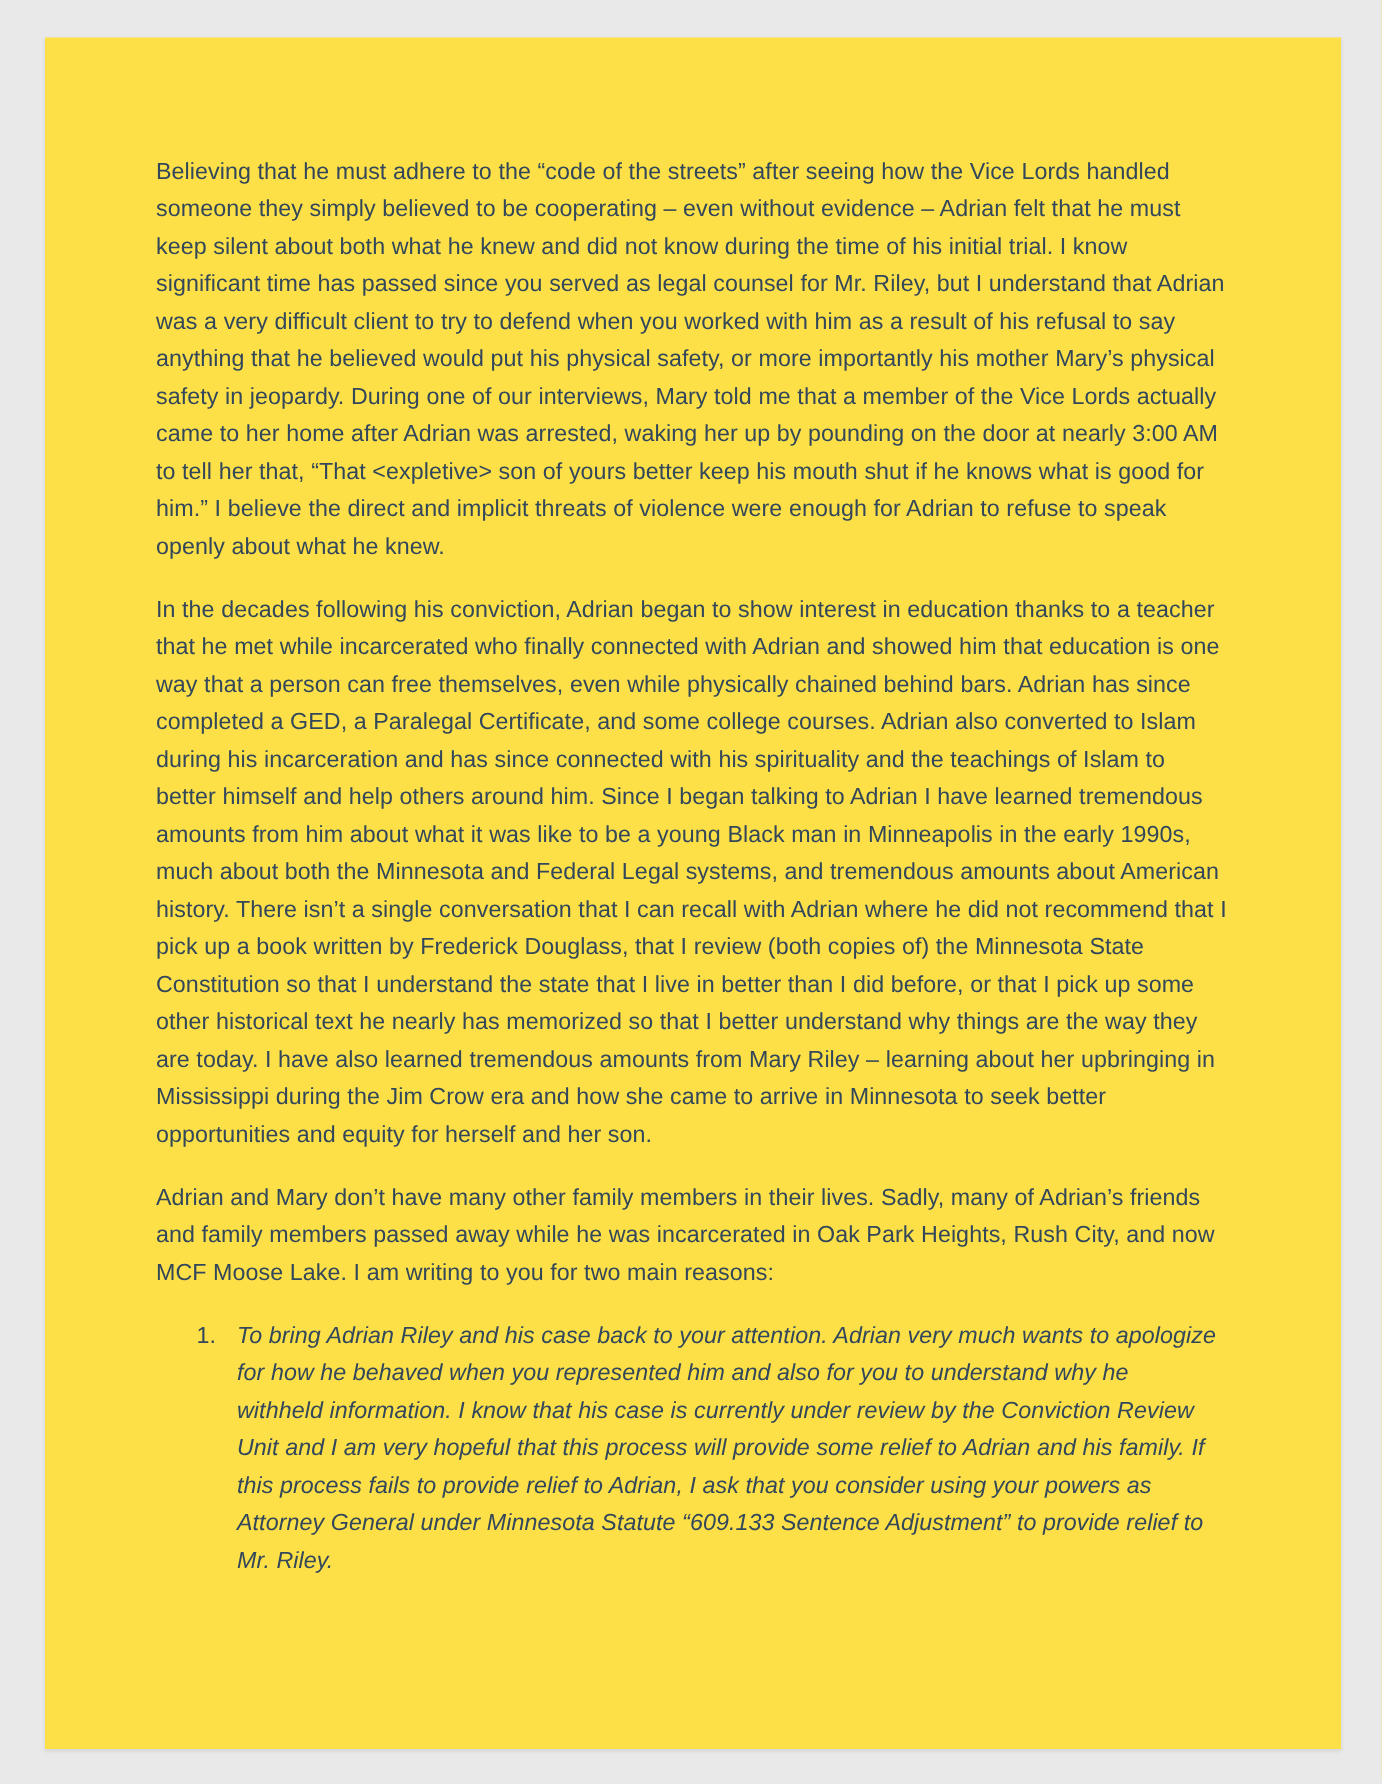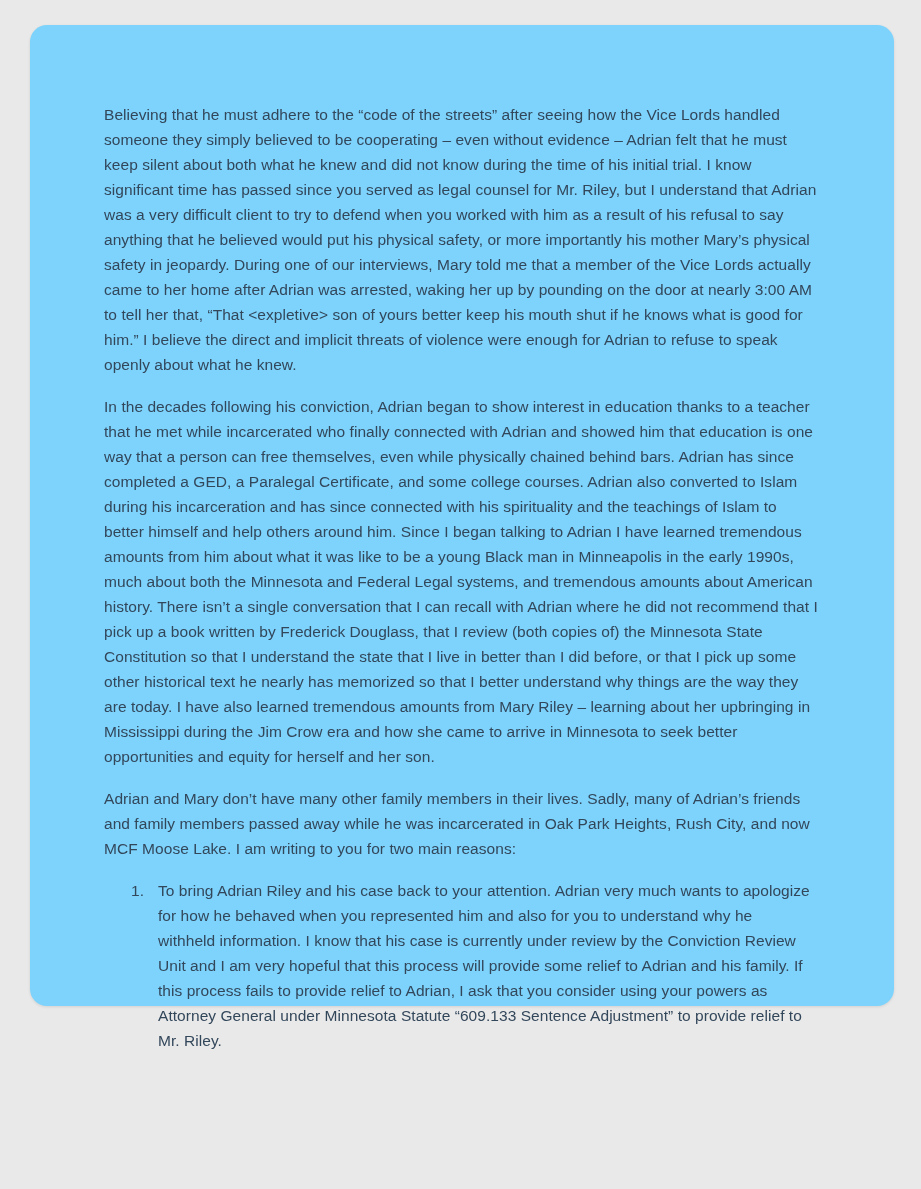--- a/index.html
+++ b/index.html
@@ -11,25 +11,24 @@
     width: 921px;
     height: 1189px;
     position: relative;
     overflow: hidden;
   }
   .paper {
     position: absolute;
     left: 30px;
     top: 25px;
     width: 864px;
-    height: 981px;
-    background: #7dd3fc;
+    height: 1141px;
+    background: #fde047;
     box-shadow: 0 1px 3px rgba(0,0,0,0.10);
     box-sizing: border-box;
-    border-radius: 17px;
   }
   .content {
     padding: 77px 74px 0 74px;
     font-family: "Liberation Sans", sans-serif;
     font-size: 15.5px;
     line-height: 25px;
     letter-spacing: 0.05px;
     color: #33475b;
     text-align: left;
   }
@@ -43,20 +42,21 @@
     display: flex;
     padding-left: 27px;
   }
   .list-marker {
     flex: 0 0 27px;
     box-sizing: border-box;
   }
   .list-text {
     flex: 1 1 auto;
     padding-right: 8px;
+    font-style: italic;
   }
 </style>
 </head>
 <body>
 
 <div class="paper">
   <div class="content">
     <p>Believing that he must adhere to the “code of the streets” after seeing how the Vice Lords handled someone they simply believed to be cooperating – even without evidence – Adrian felt that he must keep silent about both what he knew and did not know during the time of his initial trial. I know significant time has passed since you served as legal counsel for Mr. Riley, but I understand that Adrian was a very difficult client to try to defend when you worked with him as a result of his refusal to say anything that he believed would put his physical safety, or more importantly his mother Mary’s physical safety in jeopardy. During one of our interviews, Mary told me that a member of the Vice Lords actually came to her home after Adrian was arrested, waking her up by pounding on the door at nearly 3:00 AM to tell her that, “That &lt;expletive&gt; son of yours better keep his mouth shut if he knows what is good for him.” I believe the direct and implicit threats of violence were enough for Adrian to refuse to speak openly about what he knew.</p>
     <p>In the decades following his conviction, Adrian began to show interest in education thanks to a teacher that he met while incarcerated who finally connected with Adrian and showed him that education is one way that a person can free themselves, even while physically chained behind bars. Adrian has since completed a GED, a Paralegal Certificate, and some college courses. Adrian also converted to Islam during his incarceration and has since connected with his spirituality and the teachings of Islam to better himself and help others around him. Since I began talking to Adrian I have learned tremendous amounts from him about what it was like to be a young Black man in Minneapolis in the early 1990s, much about both the Minnesota and Federal Legal systems, and tremendous amounts about American history. There isn’t a single conversation that I can recall with Adrian where he did not recommend that I pick up a book written by Frederick Douglass, that I review (both copies of) the Minnesota State Constitution so that I understand the state that I live in better than I did before, or that I pick up some other historical text he nearly has memorized so that I better understand why things are the way they are today. I have also learned tremendous amounts from Mary Riley – learning about her upbringing in Mississippi during the Jim Crow era and how she came to arrive in Minnesota to seek better opportunities and equity for herself and her son.</p>
     <p>Adrian and Mary don’t have many other family members in their lives. Sadly, many of Adrian’s friends and family members passed away while he was incarcerated in Oak Park Heights, Rush City, and now MCF Moose Lake. I am writing to you for two main reasons:</p>

